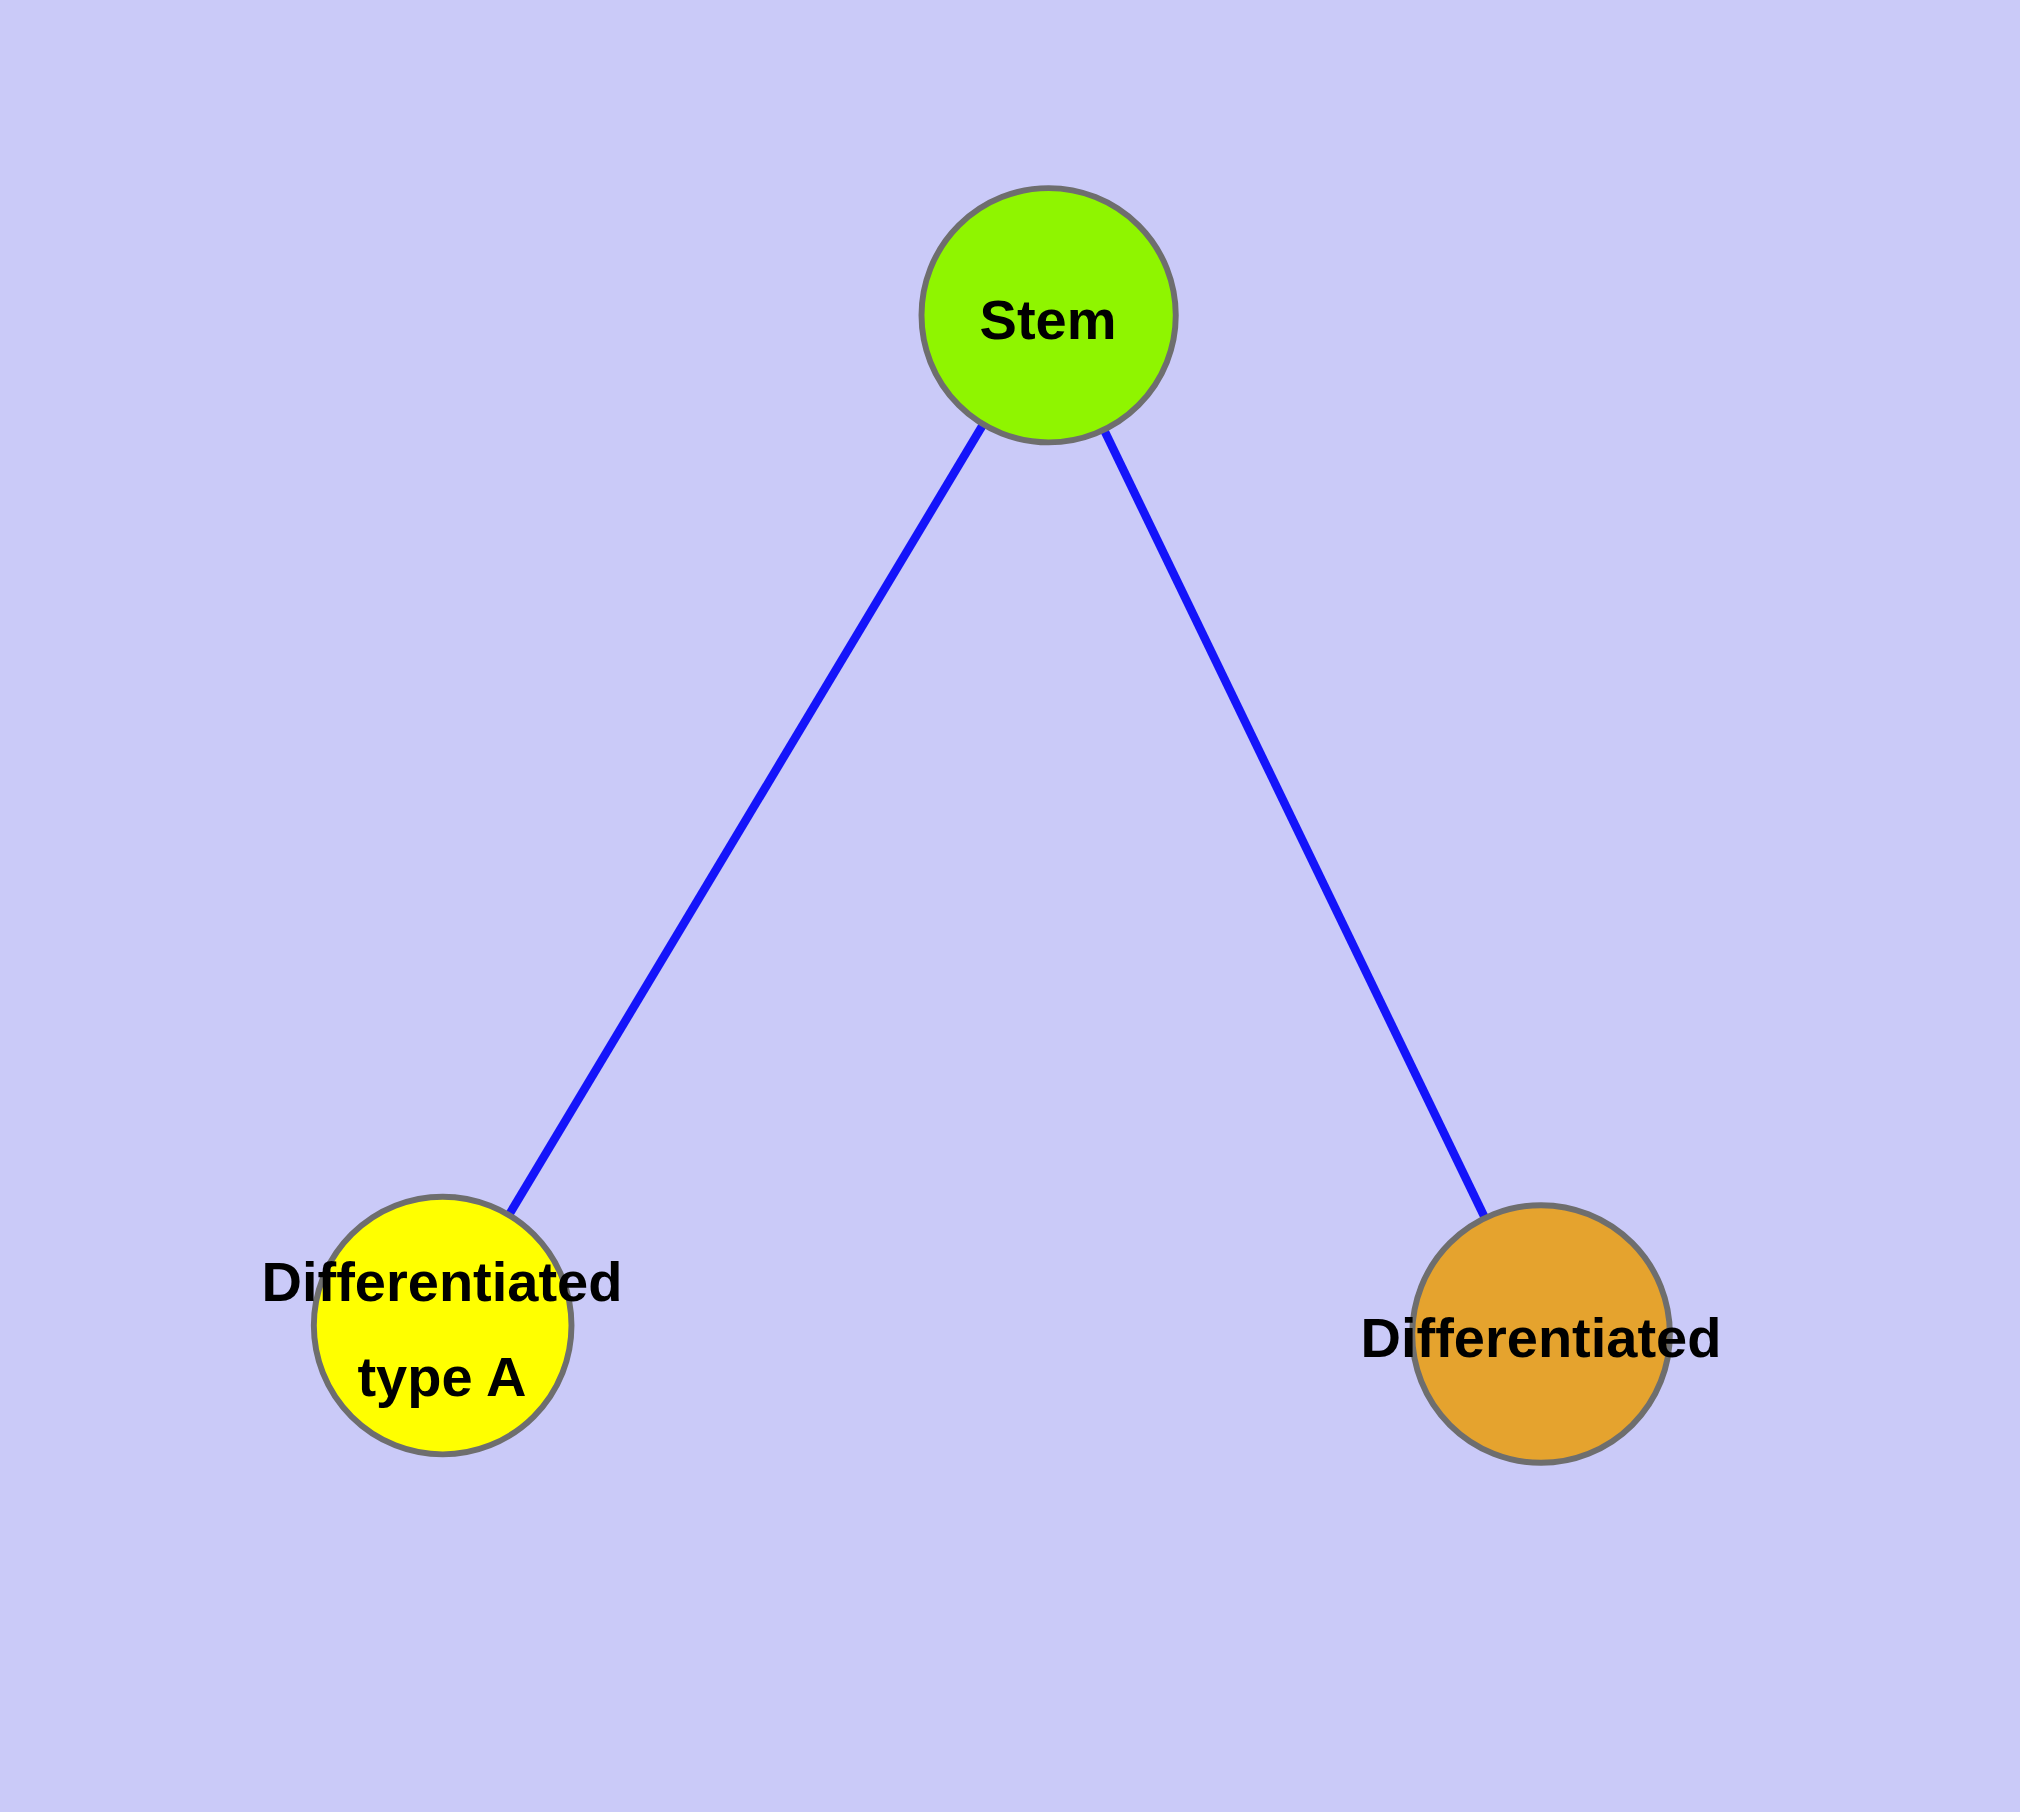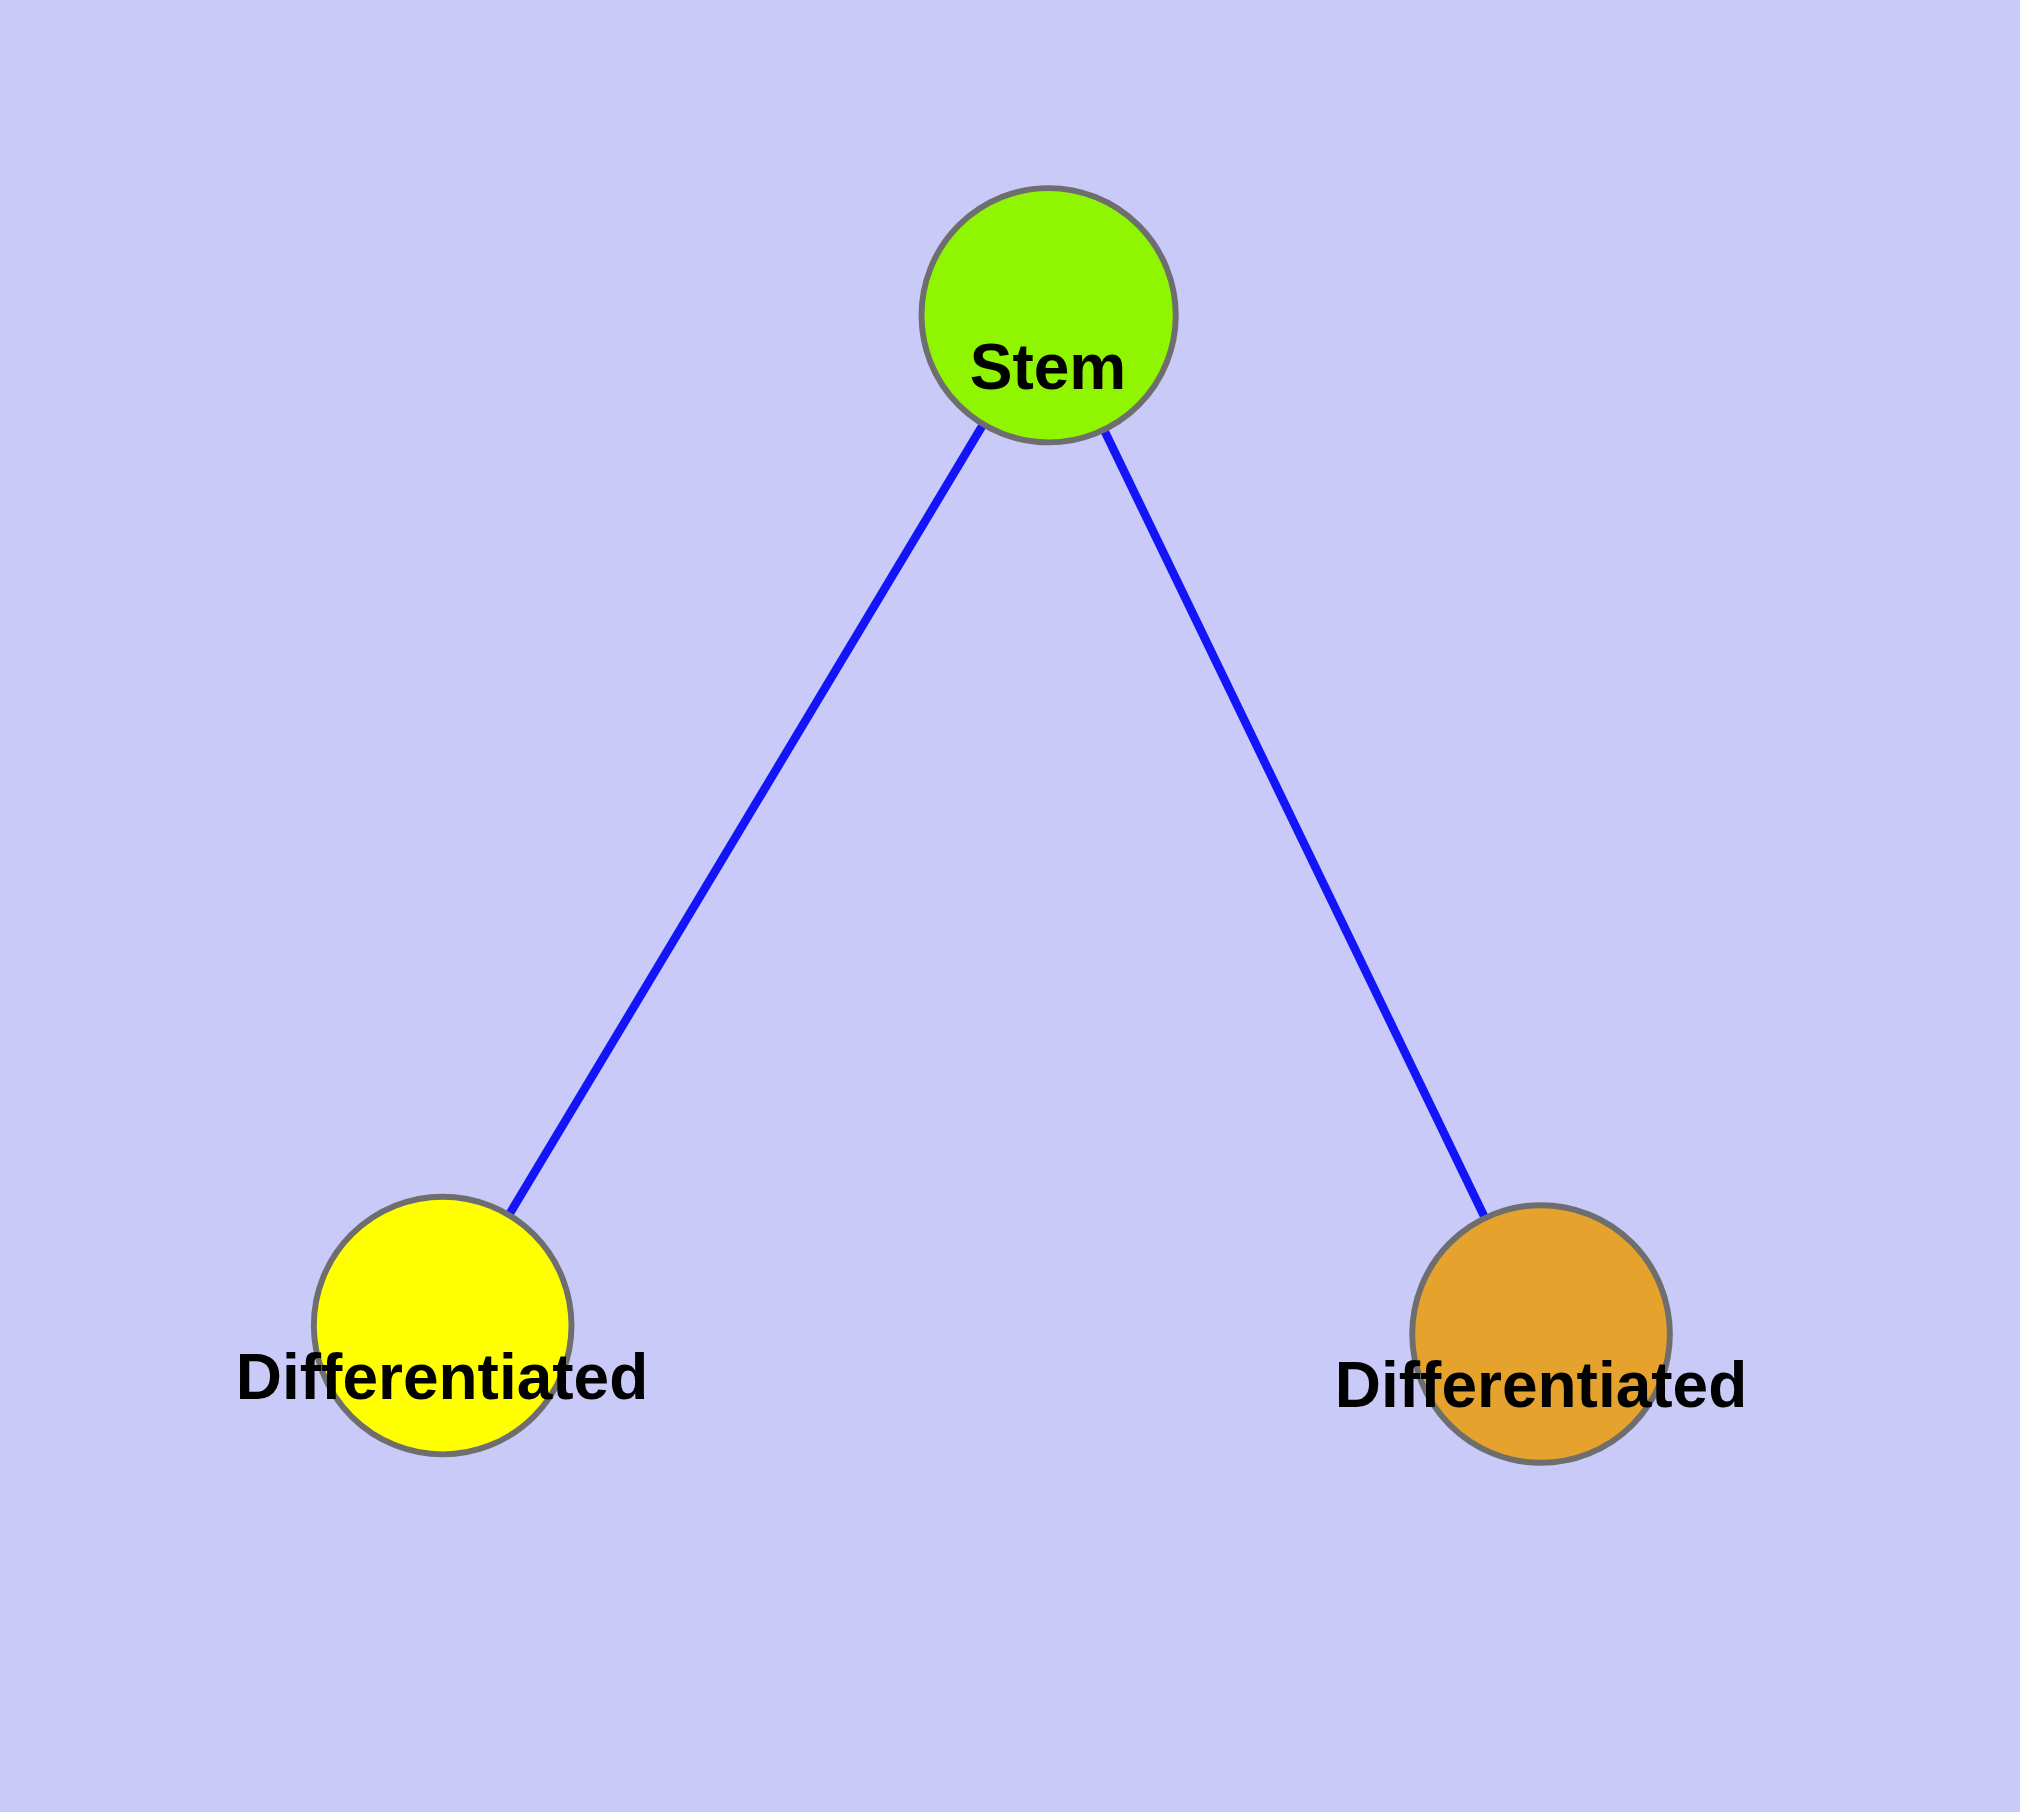--- a/index.html
+++ b/index.html
@@ -23,25 +23,24 @@
     stroke-width: 10;
     stroke-linecap: butt;
   }
   .node-circle {
     stroke-width: 7;
   }
   .node-label {
     position: absolute;
     transform: translate(-50%, -50%);
     font-weight: bold;
-    font-size: 64px;
+    font-size: 56px;
     line-height: 95px;
     text-align: center;
     white-space: nowrap;
-    margin-top: 48px;
   }
   .label-line {
     display: block;
   }
 </style>
 </head>
 <body>
 
 <div class="canvas" style="background: rgb(202, 202, 248);">
 
@@ -52,20 +51,21 @@
     <circle class="node-circle" cx="522" cy="1564" r="152" fill="#FFFF00" stroke="#6E6E6E"></circle>
     <circle class="node-circle" cx="1818" cy="1574" r="152" fill="#E5A32E" stroke="#6E6E6E"></circle>
   </svg>
 
   <div class="node-label" style="left: 1048px; top: 319px; color: rgb(0, 0, 0);">
     <span class="label-line">Stem</span>
   </div>
 
   <div class="node-label" style="left: 442px; top: 1329px; color: rgb(0, 0, 0);">
     <span class="label-line">Differentiated</span>
+    <span class="label-line">type A</span>
   </div>
 
   <div class="node-label" style="left: 1541px; top: 1337px; color: rgb(0, 0, 0);">
     <span class="label-line">Differentiated</span>
   </div>
 
 </div>
 
 
 </body></html>

